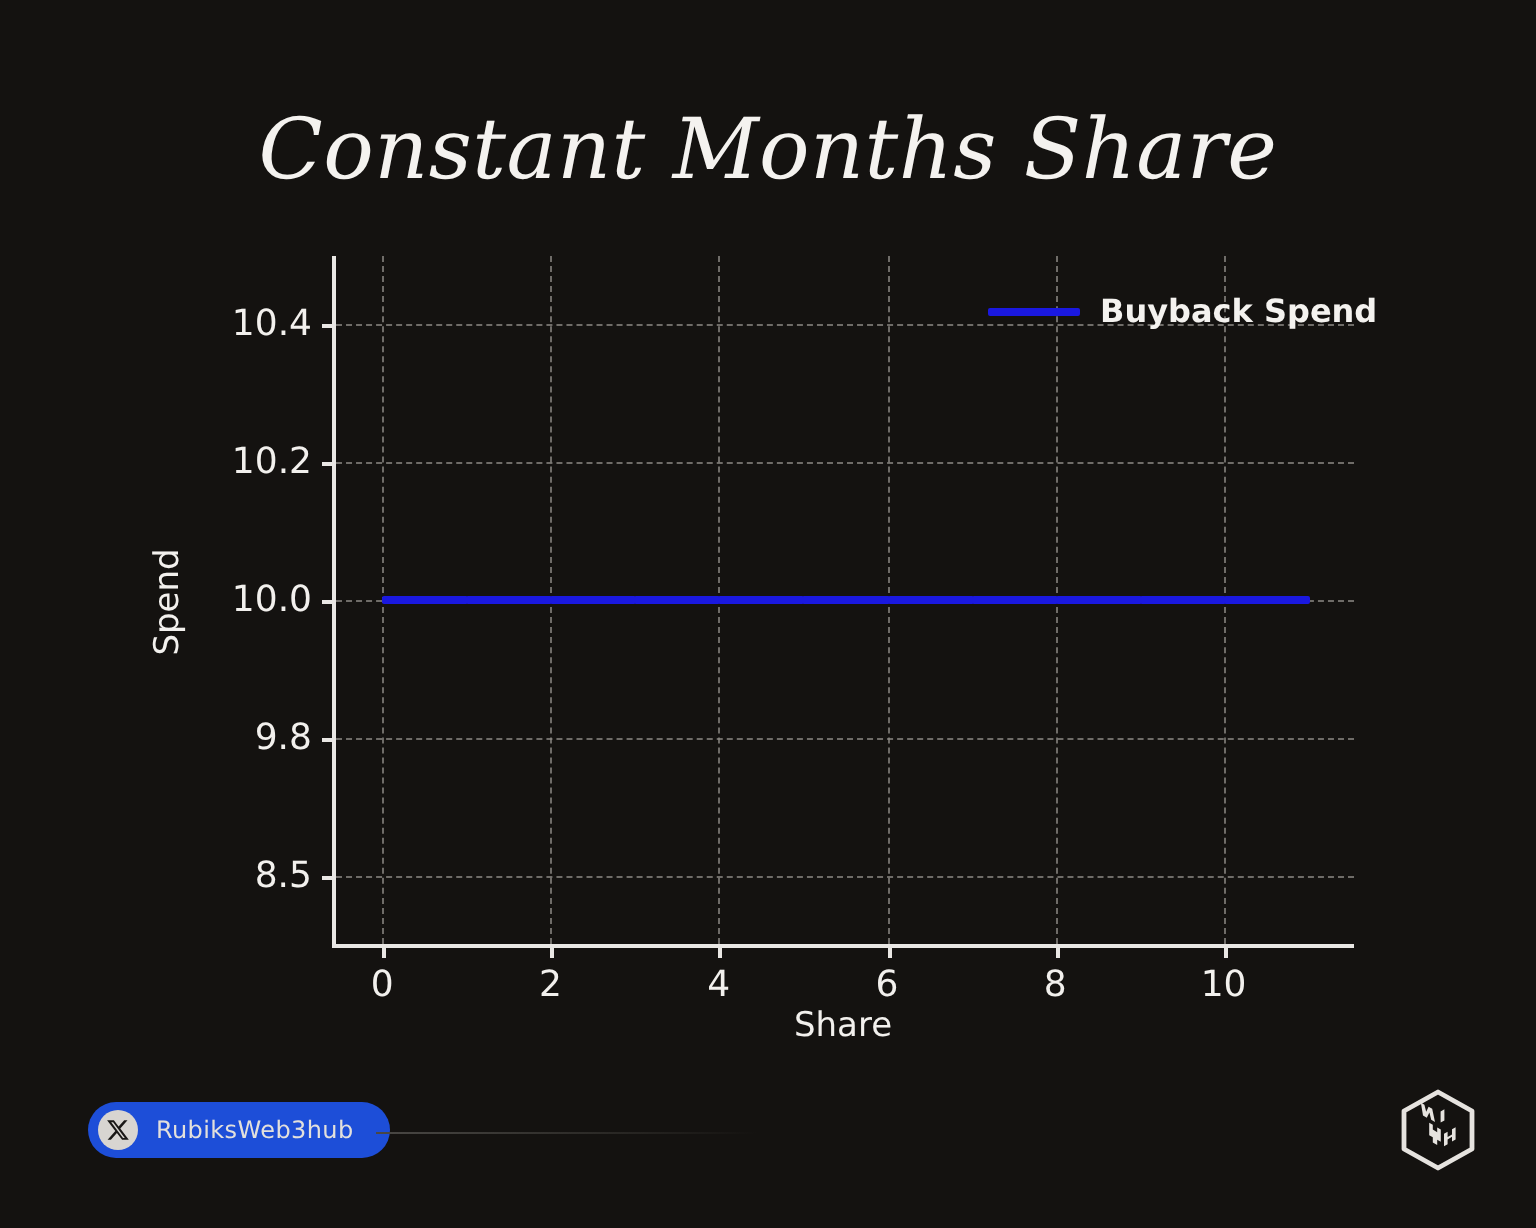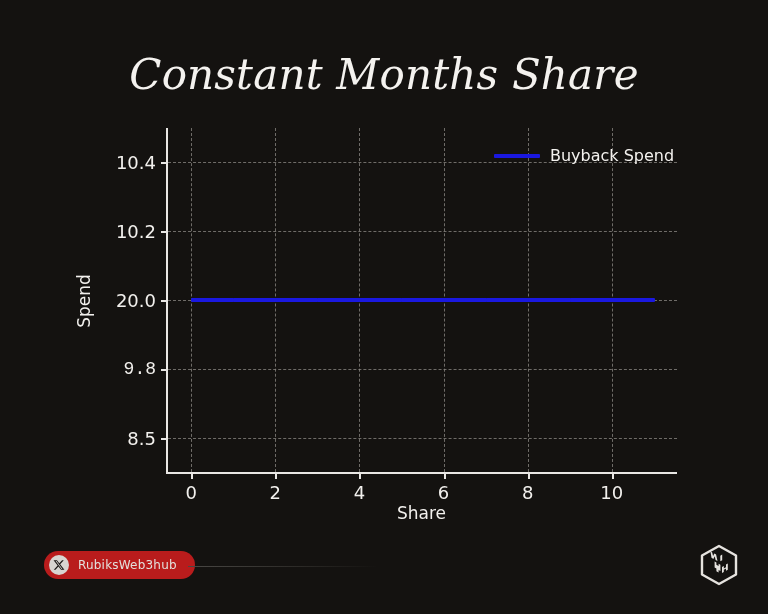--- a/index.html
+++ b/index.html
@@ -160,21 +160,21 @@
   #watermark-badge {
     position: absolute;
     left: 44px;
     top: 551px;
     height: 28px;
     display: flex;
     align-items: center;
     gap: 9px;
     padding: 0 18px 0 5px;
     border-radius: 14px;
-    background: #b91c1c;
+    background: #1d4ed8;
   }
 
   #x-avatar {
     width: 20px;
     height: 20px;
     border-radius: 50%;
     background: #d8d5d1;
     display: flex;
     align-items: center;
     justify-content: center;
@@ -243,23 +243,23 @@
         <div class="tick-label-x" style="left: 191.401px;">4</div>
         <div class="tick-mark-x" style="left: 275.533px;"></div>
         <div class="tick-label-x" style="left: 275.533px;">6</div>
         <div class="tick-mark-x" style="left: 359.665px;"></div>
         <div class="tick-label-x" style="left: 359.665px;">8</div>
         <div class="tick-mark-x" style="left: 443.798px;"></div>
         <div class="tick-label-x" style="left: 443.798px;">10</div>
         <div class="tick-mark-y" style="top: 309.6px;"></div>
         <div class="tick-label-y" style="top: 309.6px;">8.5</div>
         <div class="tick-mark-y" style="top: 240.8px;"></div>
-        <div class="tick-label-y" style="top: 240.8px; font-family: Liberation Mono, monospace;">9.8</div>
+        <div class="tick-label-y" style="top: 240.8px;">9.8</div>
         <div class="tick-mark-y" style="top: 172px;"></div>
-        <div class="tick-label-y" style="top: 172px;">20.0</div>
+        <div class="tick-label-y" style="top: 172px;">10.0</div>
         <div class="tick-mark-y" style="top: 103.2px;"></div>
         <div class="tick-label-y" style="top: 103.2px; margin-left: 23px;">10.2</div>
         <div class="tick-mark-y" style="top: 34.4px;"></div>
         <div class="tick-label-y" style="top: 34.4px;">10.4</div>
       </div>
     <div id="series-layer">
         <div class="series-line" style="left: 23.1364px; top: 170px; width: 43.0661px; height: 4px; background: rgb(26, 24, 224); transform-origin: 0px 50%; transform: rotate(0deg);"></div>
         <div class="series-line" style="left: 65.2025px; top: 170px; width: 43.0661px; height: 4px; background: rgb(26, 24, 224); transform-origin: 0px 50%; transform: rotate(0deg);"></div>
         <div class="series-line" style="left: 107.269px; top: 170px; width: 43.0661px; height: 4px; background: rgb(26, 24, 224); transform-origin: 0px 50%; transform: rotate(0deg);"></div>
         <div class="series-line" style="left: 149.335px; top: 170px; width: 43.0661px; height: 4px; background: rgb(26, 24, 224); transform-origin: 0px 50%; transform: rotate(0deg);"></div>
@@ -267,21 +267,21 @@
         <div class="series-line" style="left: 233.467px; top: 170px; width: 43.0661px; height: 4px; background: rgb(26, 24, 224); transform-origin: 0px 50%; transform: rotate(0deg);"></div>
         <div class="series-line" style="left: 275.533px; top: 170px; width: 43.0661px; height: 4px; background: rgb(26, 24, 224); transform-origin: 0px 50%; transform: rotate(0deg);"></div>
         <div class="series-line" style="left: 317.599px; top: 170px; width: 43.0661px; height: 4px; background: rgb(26, 24, 224); transform-origin: 0px 50%; transform: rotate(0deg);"></div>
         <div class="series-line" style="left: 359.665px; top: 170px; width: 43.0661px; height: 4px; background: rgb(26, 24, 224); transform-origin: 0px 50%; transform: rotate(0deg);"></div>
         <div class="series-line" style="left: 401.731px; top: 170px; width: 43.0661px; height: 4px; background: rgb(26, 24, 224); transform-origin: 0px 50%; transform: rotate(0deg);"></div>
         <div class="series-line" style="left: 443.798px; top: 170px; width: 43.0661px; height: 4px; background: rgb(26, 24, 224); transform-origin: 0px 50%; transform: rotate(0deg);"></div>
       </div>
   </div>
 
   <div id="legend">
-      <div style="display: flex; align-items: center; gap: 10px;">
+      <div style="display: flex; align-items: center; gap: 10px; font-weight: bold;">
         <span class="legend-swatch" style="background: rgb(26, 24, 224);"></span>
         <span class="legend-label">Buyback Spend</span>
       </div>
     </div>
 
   <div id="watermark-badge">
     <span id="x-avatar">
       <svg width="12" height="12" viewBox="0 0 24 24" aria-hidden="true">
         <path fill="#1a1816" d="M18.2 2.3h3.3l-7.2 8.2 8.5 11.2h-6.7l-5.2-6.8-6 6.8H1.6l7.7-8.8L1.1 2.3h6.8l4.7 6.2 5.6-6.2zm-1.2 17.7h1.8L7.1 4.2H5.2l11.8 15.8z"></path>
       </svg>

